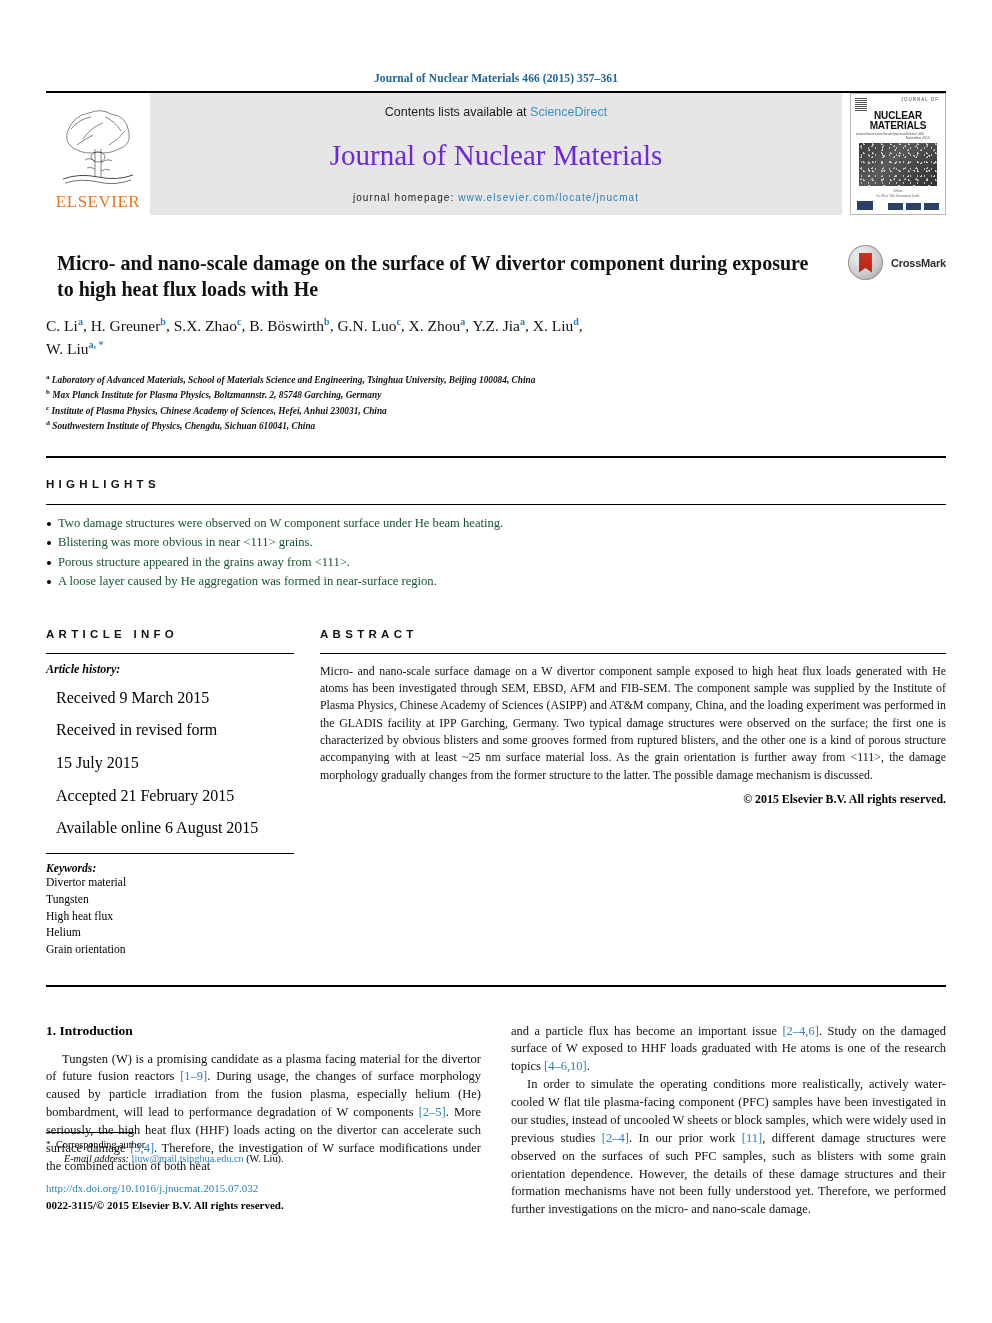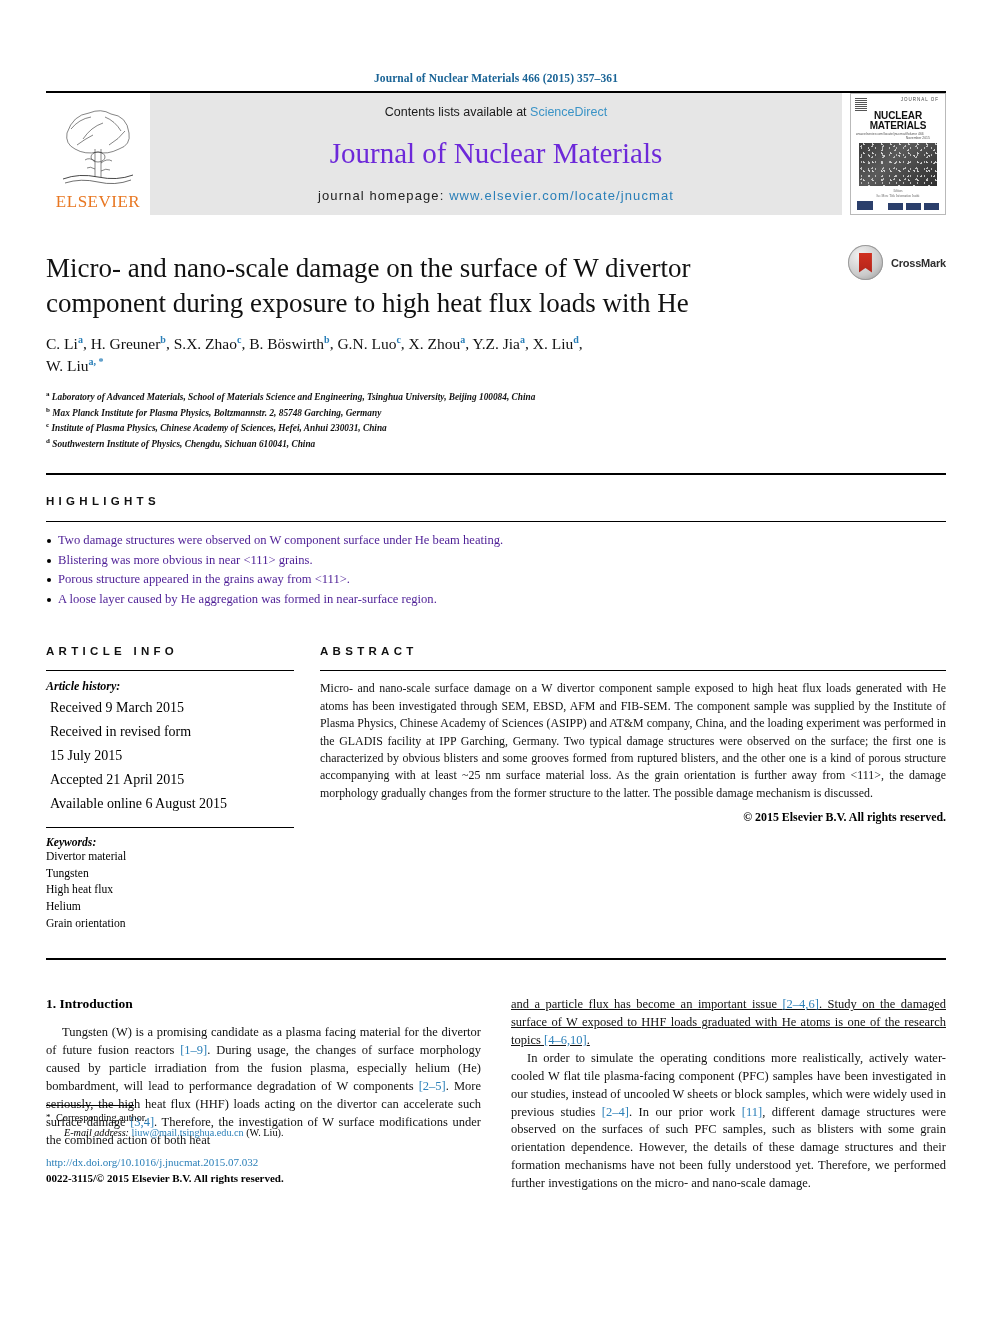--- a/index.html
+++ b/index.html
@@ -82,21 +82,21 @@
     color: #3a93c6;
   }
   .journal-title {
     font-family: "Liberation Serif", serif;
     font-size: 29px;
     color: #6d28d9;
     line-height: 1;
   }
   .homepage-line {
     font-family: "Liberation Sans", sans-serif;
-    font-size: 13px;
+    font-size: 10px;
     letter-spacing: 1.1px;
     color: #222;
     text-align: right;
   }
   .homepage-line .url { color: #2a7fb8; }
   .cover-thumb {
     width: 96px;
     flex: 0 0 96px;
     margin-left: 8px;
     position: relative;
@@ -153,24 +153,24 @@
   .cov-bars { display:flex; gap:3px; }
   .cov-bar { width:15px; height:7px; background:#2b3f6b; }
 
   
   .title-block {
     margin-top: 36px;
     position: relative;
   }
   .article-title {
     font-family: "Liberation Serif", serif;
-    font-size: 27px;
+    font-size: 20px;
     line-height: 1.28;
-    font-weight: normal;
-    margin: 0;
+    font-weight: bold;
+    margin: 11px;
     max-width: 770px;
     color: #111;
   }
   .authors {
     margin-top: 13px;
     font-size: 15.5px;
     line-height: 1.42;
     max-width: 790px;
     color: #111;
   }
@@ -228,42 +228,42 @@
     color: #111;
   }
   .highlights { margin-top: 22px; }
   .hl-rule { margin-top: 14px; border-top: 1px solid #000; }
   .hl-list { margin: 9px 0 0 0; padding: 0; list-style: none; }
   .hl-list li {
     font-size: 12.6px;
     line-height: 1.55;
     padding-left: 12px;
     position: relative;
-    color:#4c1d95;
+    color:#14532d;
   }
   .hl-list li:before {
     content: "";
     position: absolute;
     left: 1px; top: 8px;
     width: 4px; height: 4px; border-radius: 50%;
     background: #000;
   }
 
   
   .info-abstract {
     margin-top: 36px;
     display: flex;
   }
   .col-info { width: 248px; flex: 0 0 248px; }
   .col-gap { width: 26px; flex: 0 0 26px; }
   .col-abstract { flex: 1 1 auto; }
   .ia-rule { border-top: 1.4px solid #000; margin-top: 13px; }
 
   .art-hist-head { font-style: italic; font-size: 12px; font-weight:bold; margin-top: 8px; }
-  .art-hist p { margin: 4px; font-size: 14px; line-height: 1.42; }
+  .art-hist p { margin: 10px; font-size: 16px; line-height: 1.42; }
   .kw-rule { border-top: 1.4px solid #000; margin-top: 13px; }
   .kw-head { font-style: italic; font-size: 11.6px; font-weight: bold; margin-top: 8px; }
   .kw-list { margin: 0; padding: 0; list-style: none; }
   .kw-list li { font-size: 11.6px; line-height: 1.44; }
 
   .abstract-body {
     margin-top: 9px;
     font-size: 11.9px;
     line-height: 1.46;
     text-align: justify;
@@ -292,21 +292,21 @@
     margin: 0 0 12px 0;
   }
   .body-p {
     margin: 0;
     font-size: 12.5px;
     line-height: 1.43;
     text-align: justify;
     text-indent: 16px;
     color: #111;
   }
-  .body-p.cont { text-indent: 0; text-decoration: underline; }
+  .body-p.cont { text-indent: 0; }
   .ref { color: #2a7fb8; }
 
   
   .footnote-wrap { position: absolute; left: 0; bottom: 52px; width: 100%; }
   .fn-rule { width: 88px; border-top: 1px solid #000; margin-bottom: 5px; }
   .fn-line {
     font-size: 10.2px;
     line-height: 1.45;
     padding-left: 10px;
     position: relative;
@@ -428,21 +428,21 @@
 
   <div class="info-abstract">
     <div class="col-info">
       <div class="sec-head">ARTICLE INFO</div>
       <div class="ia-rule"></div>
       <div class="art-hist">
         <div class="art-hist-head">Article history:</div>
         <p>Received 9 March 2015</p>
         <p>Received in revised form</p>
         <p>15 July 2015</p>
-        <p>Accepted 21 April 2015</p>
+        <p>Accepted 21 February 2015</p>
         <p>Available online 6 August 2015</p>
       </div>
       <div class="kw-rule"></div>
       <div class="kw-head">Keywords:</div>
       <ul class="kw-list">
         <li>Divertor material</li>
         <li>Tungsten</li>
         <li>High heat flux</li>
         <li>Helium</li>
         <li>Grain orientation</li>

